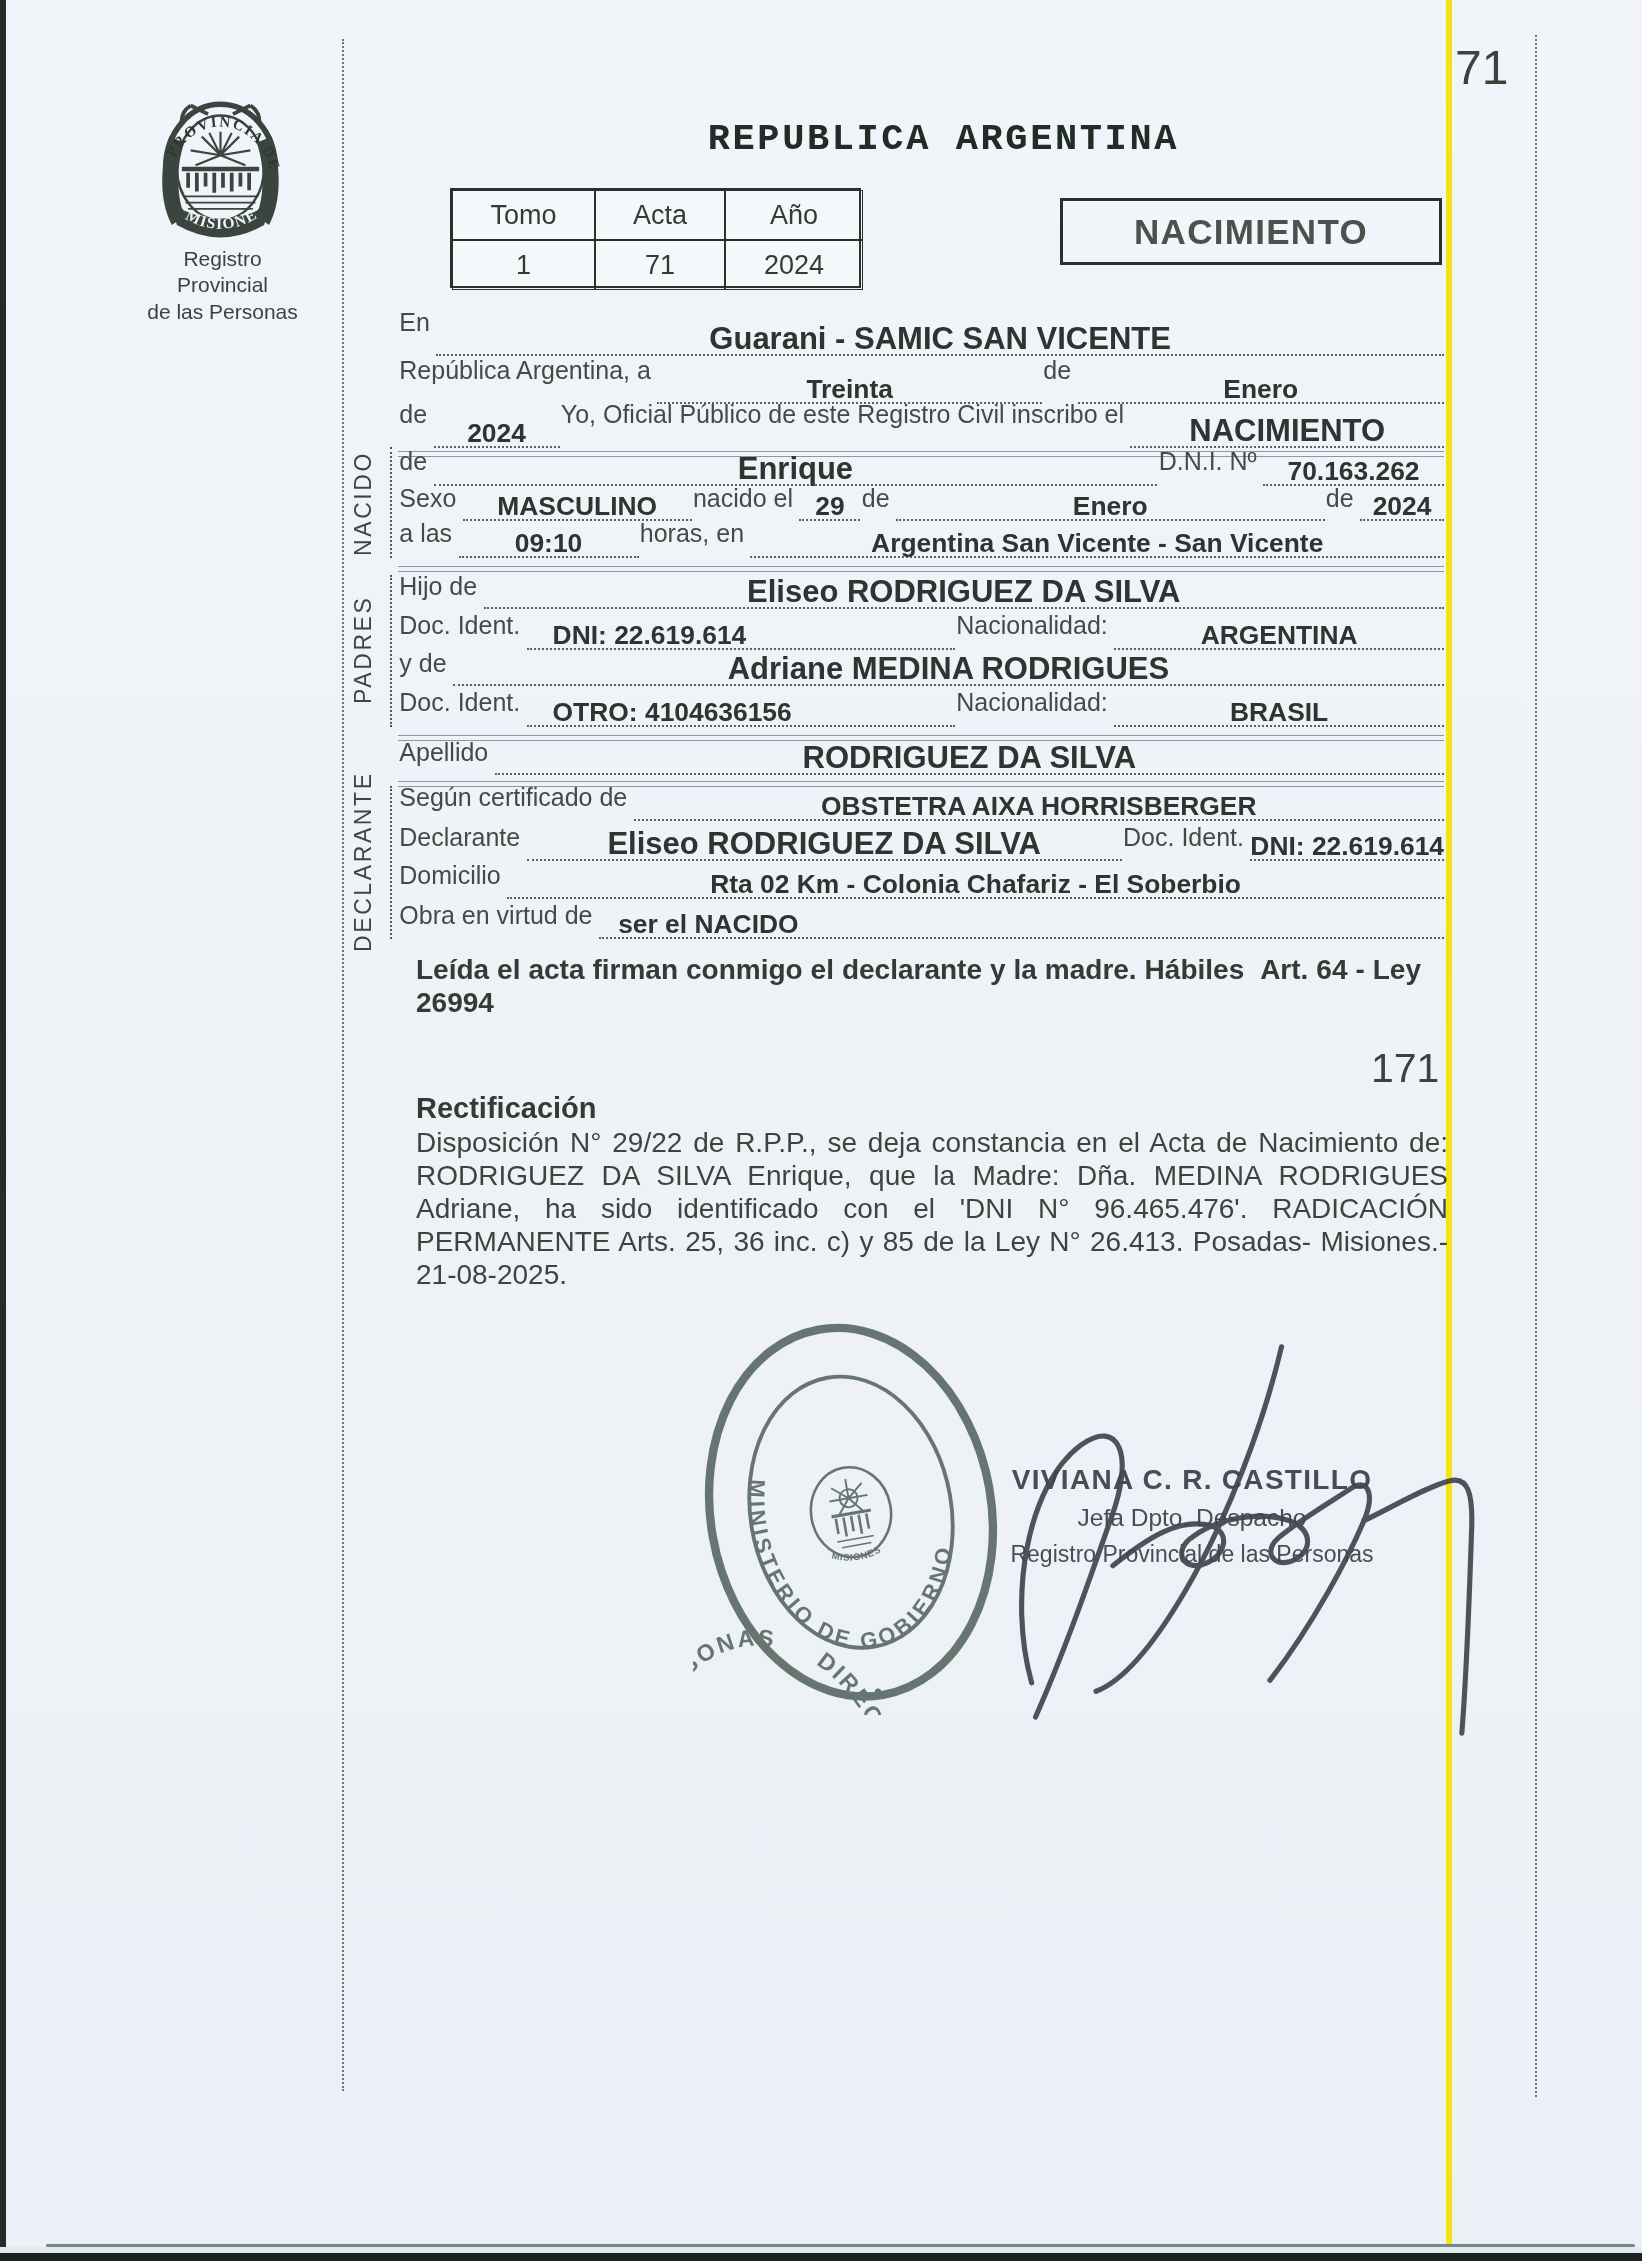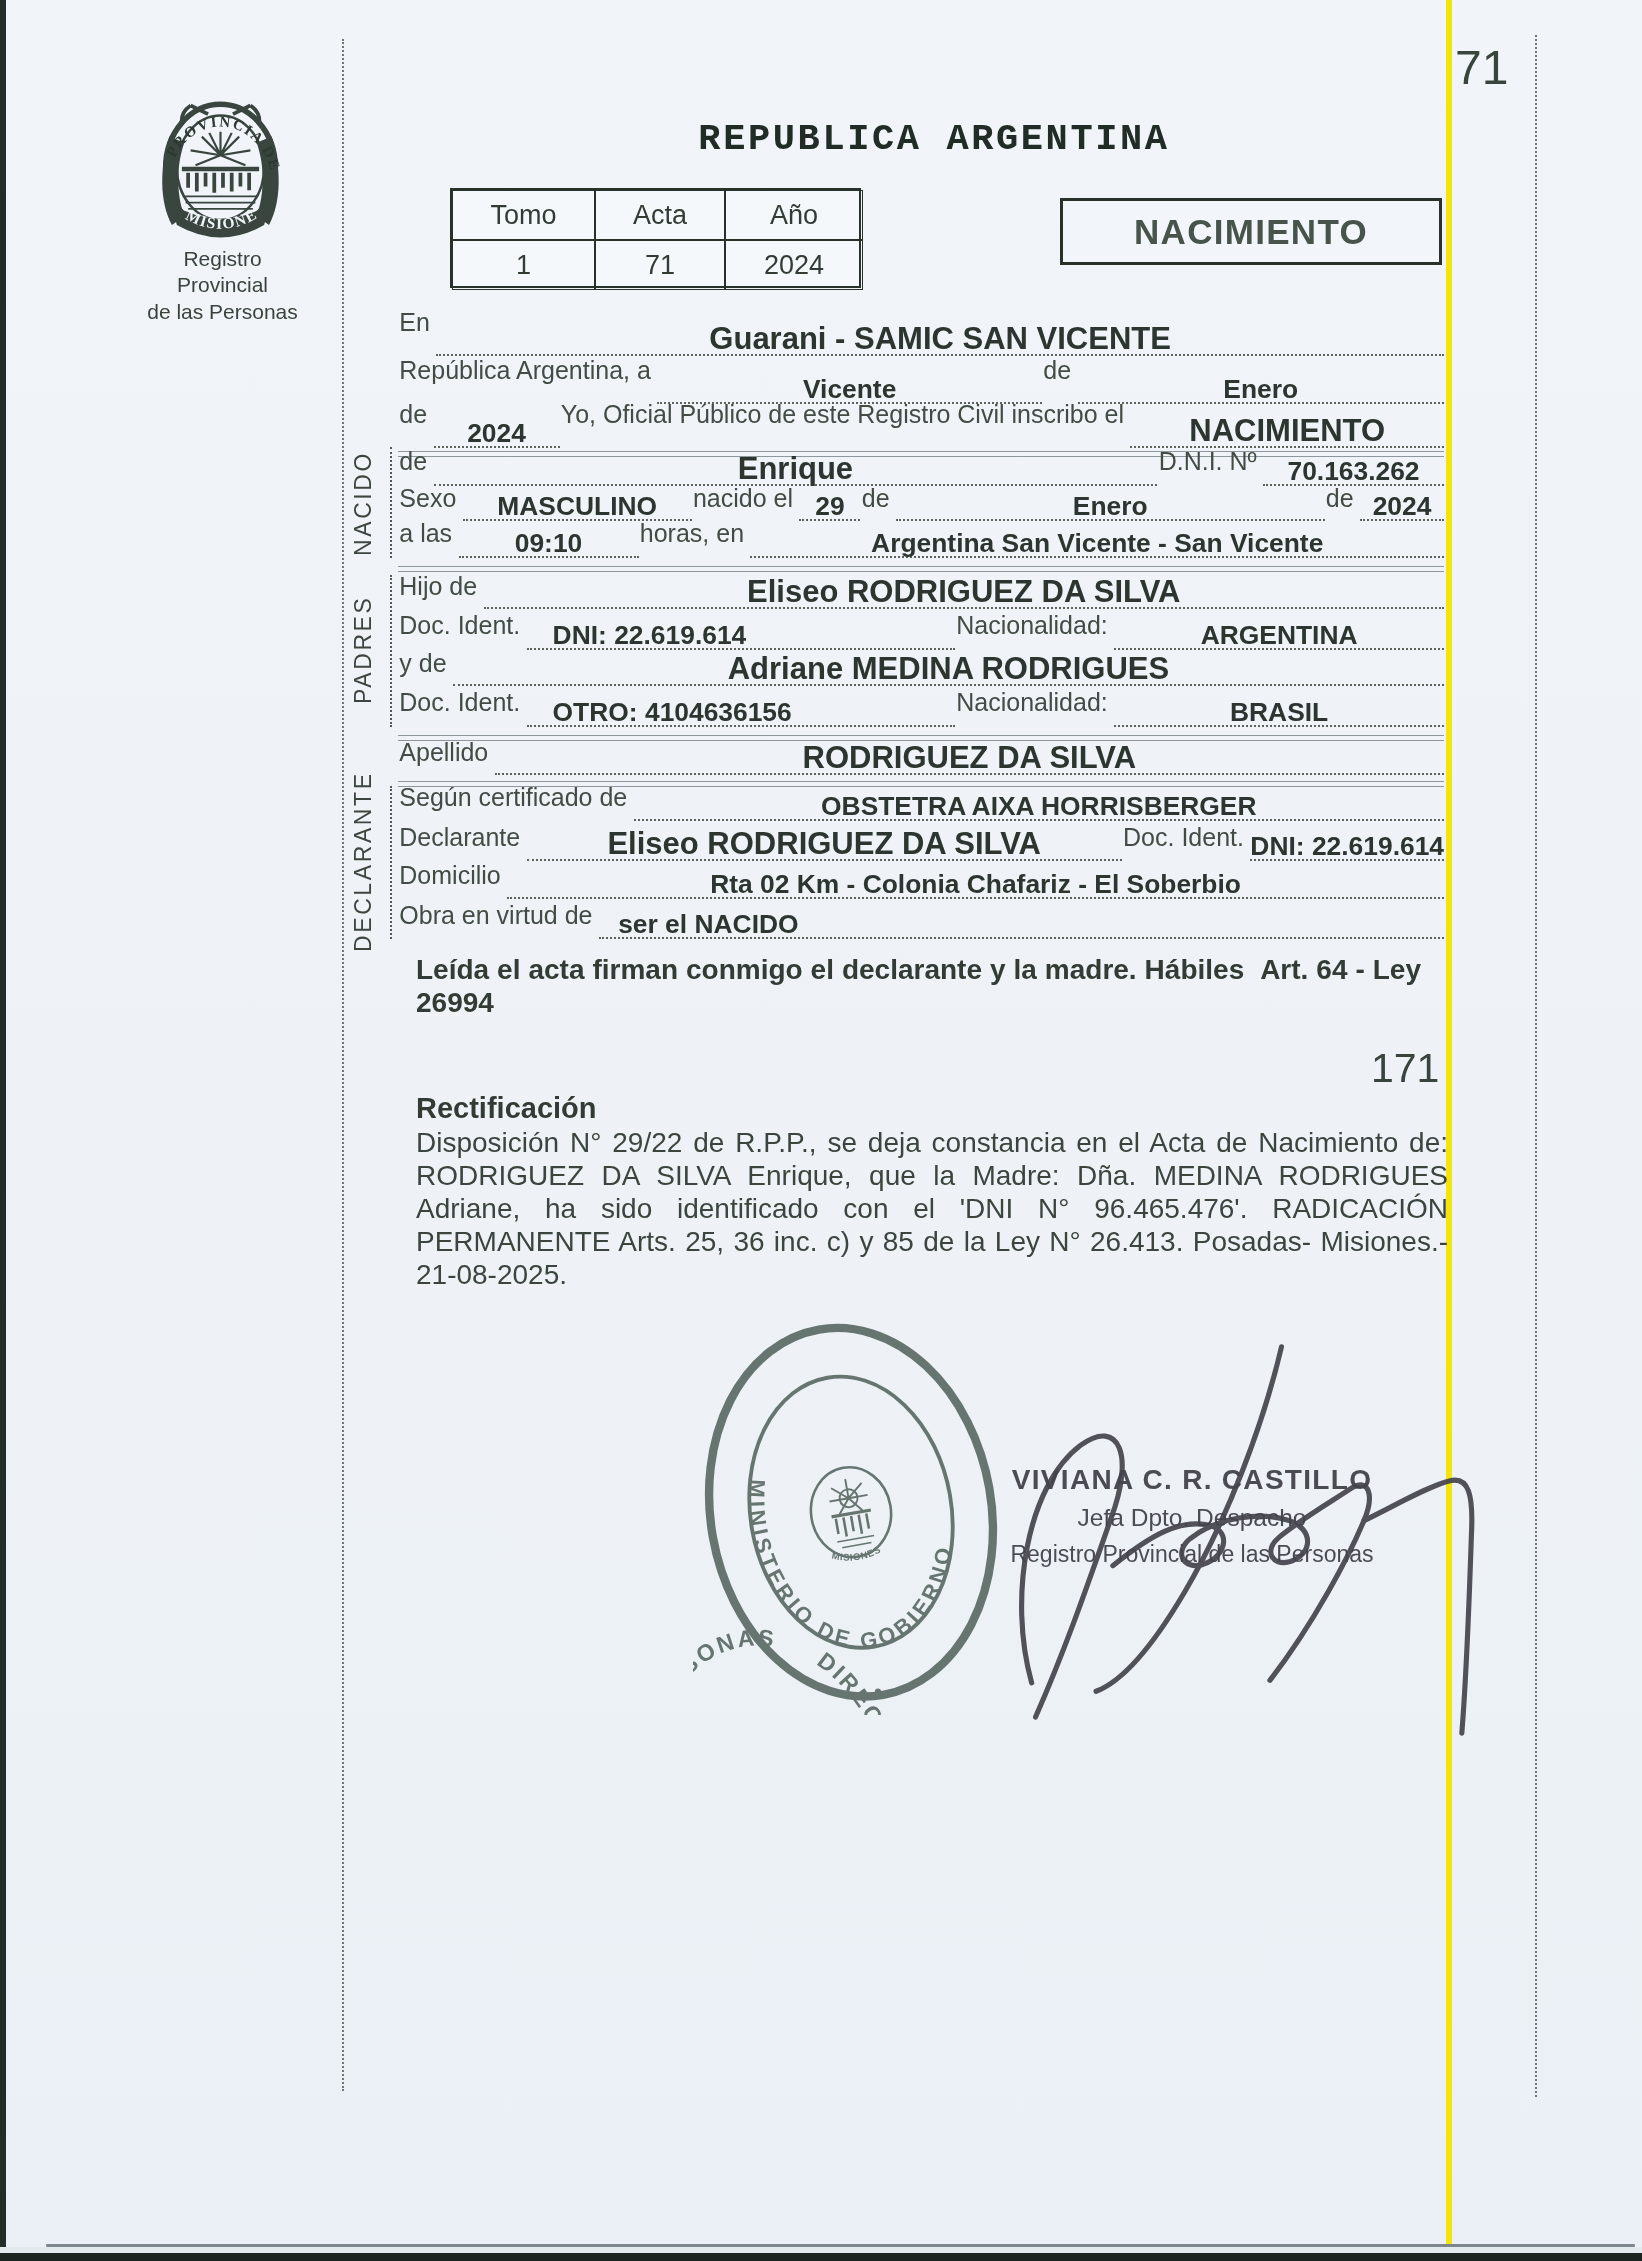--- a/index.html
+++ b/index.html
@@ -12,21 +12,21 @@
   .shadow-bottom{position:absolute;left:46px;top:2244px;width:1589px;height:2.6px;background:#7d858d;border-radius:1.3px;}
   .strip-bottom{position:absolute;left:0;top:2247px;width:1643px;height:5.8px;background:#e2eaf0;}
   .yellow-line{position:absolute;left:1446px;top:0;width:6.4px;height:2253px;background:#f2e40c;}
   .dotline-v{position:absolute;width:0;border-left:2.6px dotted #6d766f;}
   .bracket{position:absolute;left:390px;width:0;border-left:2.6px dotted #515b54;}
   
   .seal{position:absolute;left:152px;top:91px;}
   .org-name{position:absolute;left:139px;top:246px;width:167px;text-align:center;
     font-size:21px;line-height:26.4px;color:#39433c;}
   
-  .doc-title{position:absolute;left:689px;top:118px;width:490px;text-align:center;
+  .doc-title{position:absolute;left:689px;top:118px;width:490px;text-align:right;
     font-family:"Liberation Mono", monospace;font-weight:bold;font-size:37px;
     letter-spacing:2.6px;color:#222c26;white-space:nowrap;}
   .acta-table{position:absolute;left:450px;top:188px;width:411px;height:100px;
     display:grid;grid-template-columns:143px 130px 138px;grid-template-rows:50px 50px;
     border:2.6px solid #28322b;box-sizing:border-box;background:#f4f8fb;}
   .acta-table .cell{border:1.3px solid #28322b;display:flex;align-items:center;justify-content:center;
     font-size:27px;color:#323c35;}
   .type-box{position:absolute;left:1060px;top:198px;width:382px;height:67px;
     border:3.9px solid #28322b;box-sizing:border-box;display:flex;align-items:center;justify-content:center;
     font-size:35px;font-weight:bold;letter-spacing:1.3px;color:#47534b;background:#f2f6fa;}
@@ -114,21 +114,21 @@
 
   <div class="fline" style="top:308px;height:46px;">
     <span class="lbl">En</span>
     <span class="fill">
         <span class="val big">Guarani - SAMIC SAN VICENTE</span>
       </span>
   </div>
   <div class="fline" style="top:356px;height:46px;">
     <span class="lbl">República Argentina, a</span>
     <span class="fill" style="flex:1.05;">
-        <span class="val">Vicente</span>
+        <span class="val">Treinta</span>
       </span>
     <span class="lbl">de</span>
     <span class="fill" style="flex:1;">
         <span class="val">Enero</span>
       </span>
   </div>
   <div class="fline" style="top:400px;height:46px;">
     <span class="lbl">de</span>
     <span class="fill" style="flex:0 0 126px;">
         <span class="val">2024</span>

